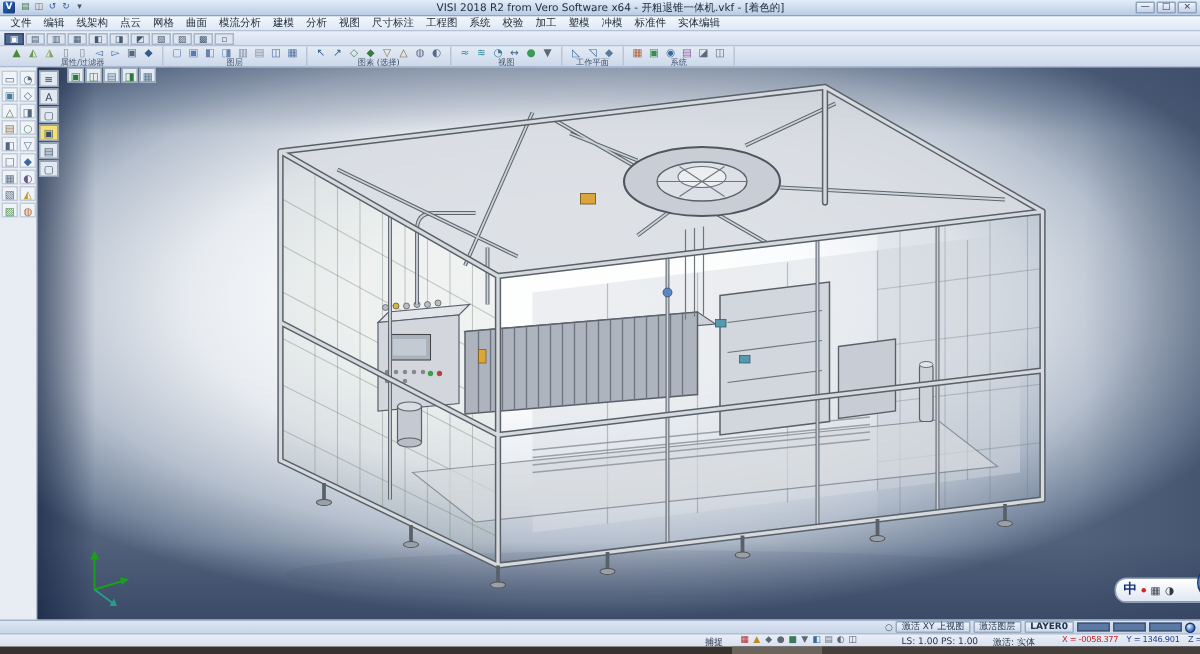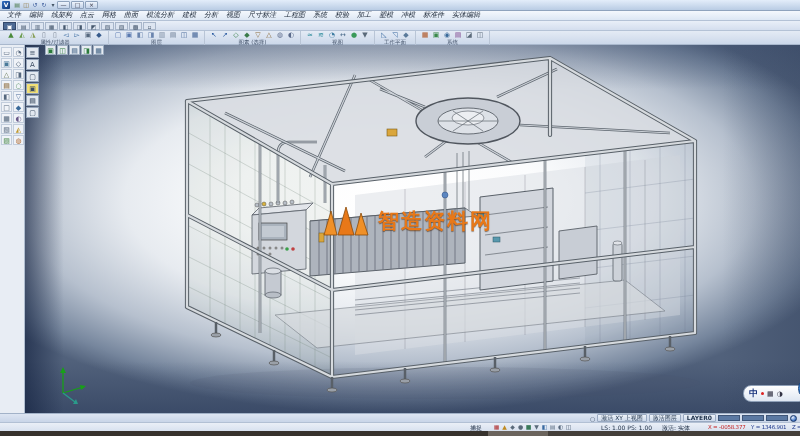--- a/index.html
+++ b/index.html
@@ -15,21 +15,21 @@
   .qa .ic { width:8px; height:8px; font-size:6px; line-height:8px; }
   .title-text { flex:1; text-align:center; white-space:nowrap; overflow:hidden; font-size:7px; color:#1b2a3c; }
   .winctl { display:flex; gap:1px; padding-right:2px; }
   .winbtn { width:13px; height:8px; background:linear-gradient(#eef4fc,#c2d2e8); border:1px solid #8fa3bd;
     font-size:6px; line-height:6px; text-align:center; color:#334; border-radius:1px; }
   .app-logo { width:8px; height:8px; background:linear-gradient(135deg,#2a6ac0,#123a78); border-radius:1px; margin-right:2px;
     color:#fff; font-size:6px; line-height:8px; text-align:center; font-weight:bold; }
 
   
   .menubar { left:0; top:11px; width:800px; height:10px; background:linear-gradient(#f4f8fd,#dde7f4);
-    border-bottom:1px solid #b4c2d6; display:flex; align-items:center; gap:0; padding-left:3px;font-style:italic; }
+    border-bottom:1px solid #b4c2d6; display:flex; align-items:center; gap:0; padding-left:3px; }
   .menu-item { font-size:7px; color:#1c2838; padding:0 4px; line-height:9px; white-space:nowrap; }
 
   
   .tabrow { left:0; top:21px; width:800px; height:10px; background:linear-gradient(#e9eff8,#d4deee);
     border-bottom:1px solid #b4c2d6; display:flex; align-items:center; gap:1px; padding-left:3px; }
   .tabrow .ic { width:13px; height:8px; font-size:6px; line-height:8px; background:#dde5f1; border:1px solid #a8b6ca; color:#46586e; }
   .tabrow .ic.active { background:#4d6a94; color:#fff; border-color:#33486a; }
 
   
   .ribbon { left:0; top:31px; width:800px; height:14px; background:linear-gradient(#e4ebf5,#ccd8ea);
@@ -115,20 +115,21 @@
   <div class="qa">
     <span class="app-logo">V</span>
     <span style="display:flex;gap:1px;">
         <span class="ic" style="color: rgb(74, 122, 74);">▤</span>
         <span class="ic" style="color: rgb(138, 106, 42);">◫</span>
         <span class="ic" style="color: rgb(58, 90, 154);">↺</span>
         <span class="ic" style="color: rgb(58, 90, 154);">↻</span>
         <span class="ic" style="color: rgb(68, 85, 102);">▾</span>
       </span>
   </div>
+  <div class="title-text">VISI 2018 R2 from Vero Software x64 - 开粗退锥一体机.vkf - [着色的]</div>
   <div class="winctl">
     <span class="winbtn">—</span>
     <span class="winbtn">□</span>
     <span class="winbtn">×</span>
   </div>
 </div>
 
 <div class="abs menubar">
     <span class="menu-item">文件</span>
     <span class="menu-item">编辑</span>
@@ -465,28 +466,20 @@
     </div>
 
   <div class="abs vp-top" style="left:20px;top:0;">
       <span class="ic" style="color: rgb(42, 122, 58);">▣</span>
       <span class="ic" style="color: rgb(42, 122, 58);">◫</span>
       <span class="ic" style="color: rgb(74, 106, 138);">▤</span>
       <span class="ic" style="color: rgb(42, 122, 58);">◨</span>
       <span class="ic" style="color: rgb(74, 106, 138);">▦</span>
     </div>
 
-  <div class="abs watermark">
-    <svg width="52" height="32" viewBox="0 0 52 32">
-      <path d="M4,30 L11,6 L17,30 Z" fill="#f09028" stroke="#8a4a08" stroke-width="0.8"></path>
-      <path d="M18,30 L26,2 L34,30 Z" fill="#e87818" stroke="#8a4a08" stroke-width="0.8"></path>
-      <path d="M35,30 L41,8 L48,30 Z" fill="#f09028" stroke="#8a4a08" stroke-width="0.8"></path>
-    </svg>
-    <span class="wm-text">智造资料网</span>
-  </div>
 
   <div class="abs ime">
     <div class="ime-pill">
       <span class="ime-lang">中</span>
       <span class="ime-dot"></span>
       <span class="ime-ic">▦</span>
       <span class="ime-ic">◑</span>
     </div>
     <div class="dora">
       

